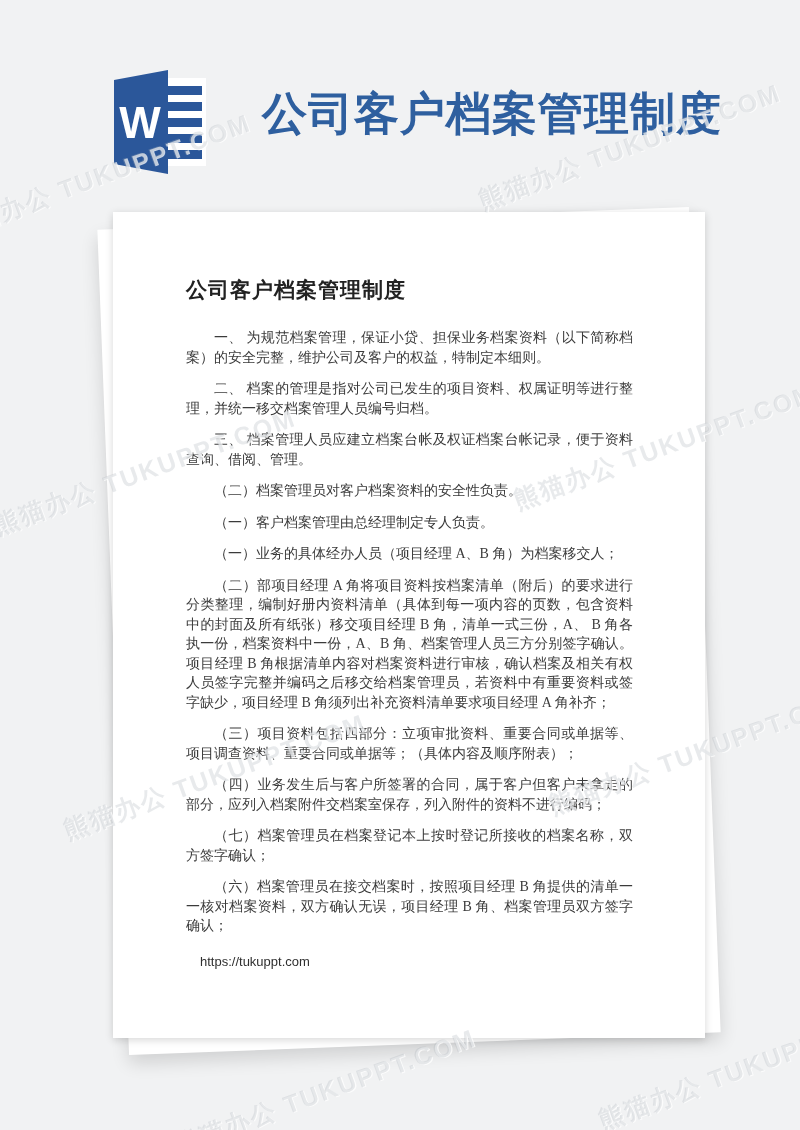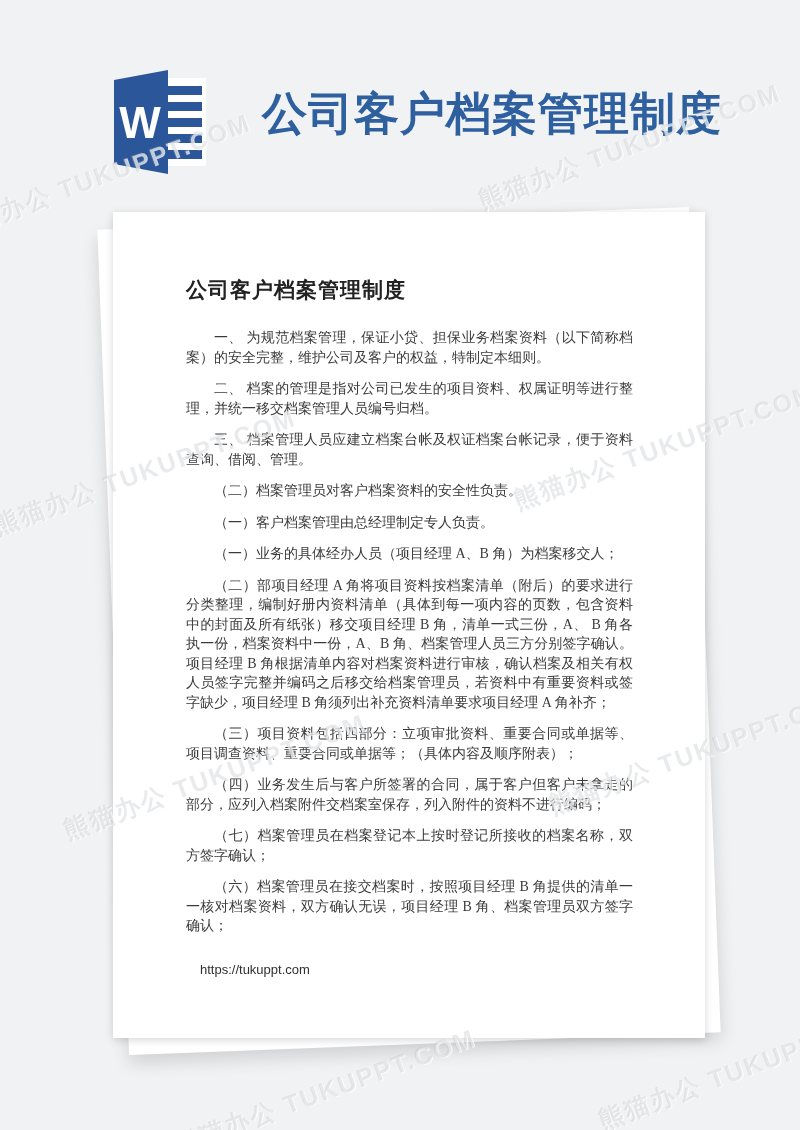--- a/index.html
+++ b/index.html
@@ -71,21 +71,21 @@
     margin: 0 0 12px 0;
     font-family: "Liberation Serif", "DejaVu Serif", serif;
     font-size: 14px;
     line-height: 19.5px;
     color: #3b3b3b;
     text-align: justify;
     text-indent: 2em;
   }
   .doc-footer-link {
     display: inline-block;
-    margin-top: 14px;
+    margin-top: 6px;
     font-family: "Liberation Sans", sans-serif;
     font-size: 13px;
     color: #2f2f2f;
     text-decoration: none;
     cursor: pointer;
     padding-left: 14px;
   }
 
   
   .watermark-layer {

